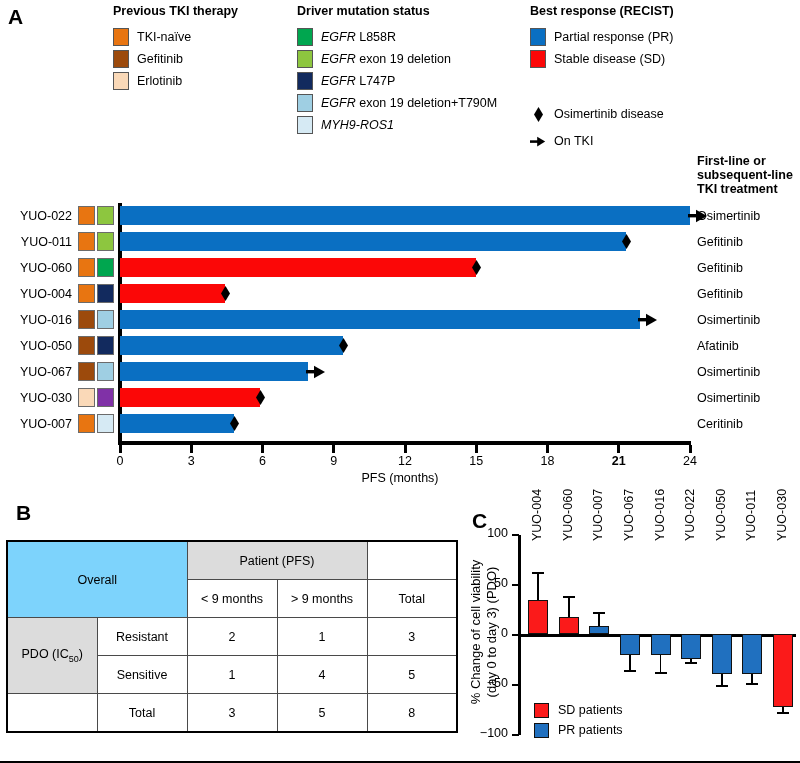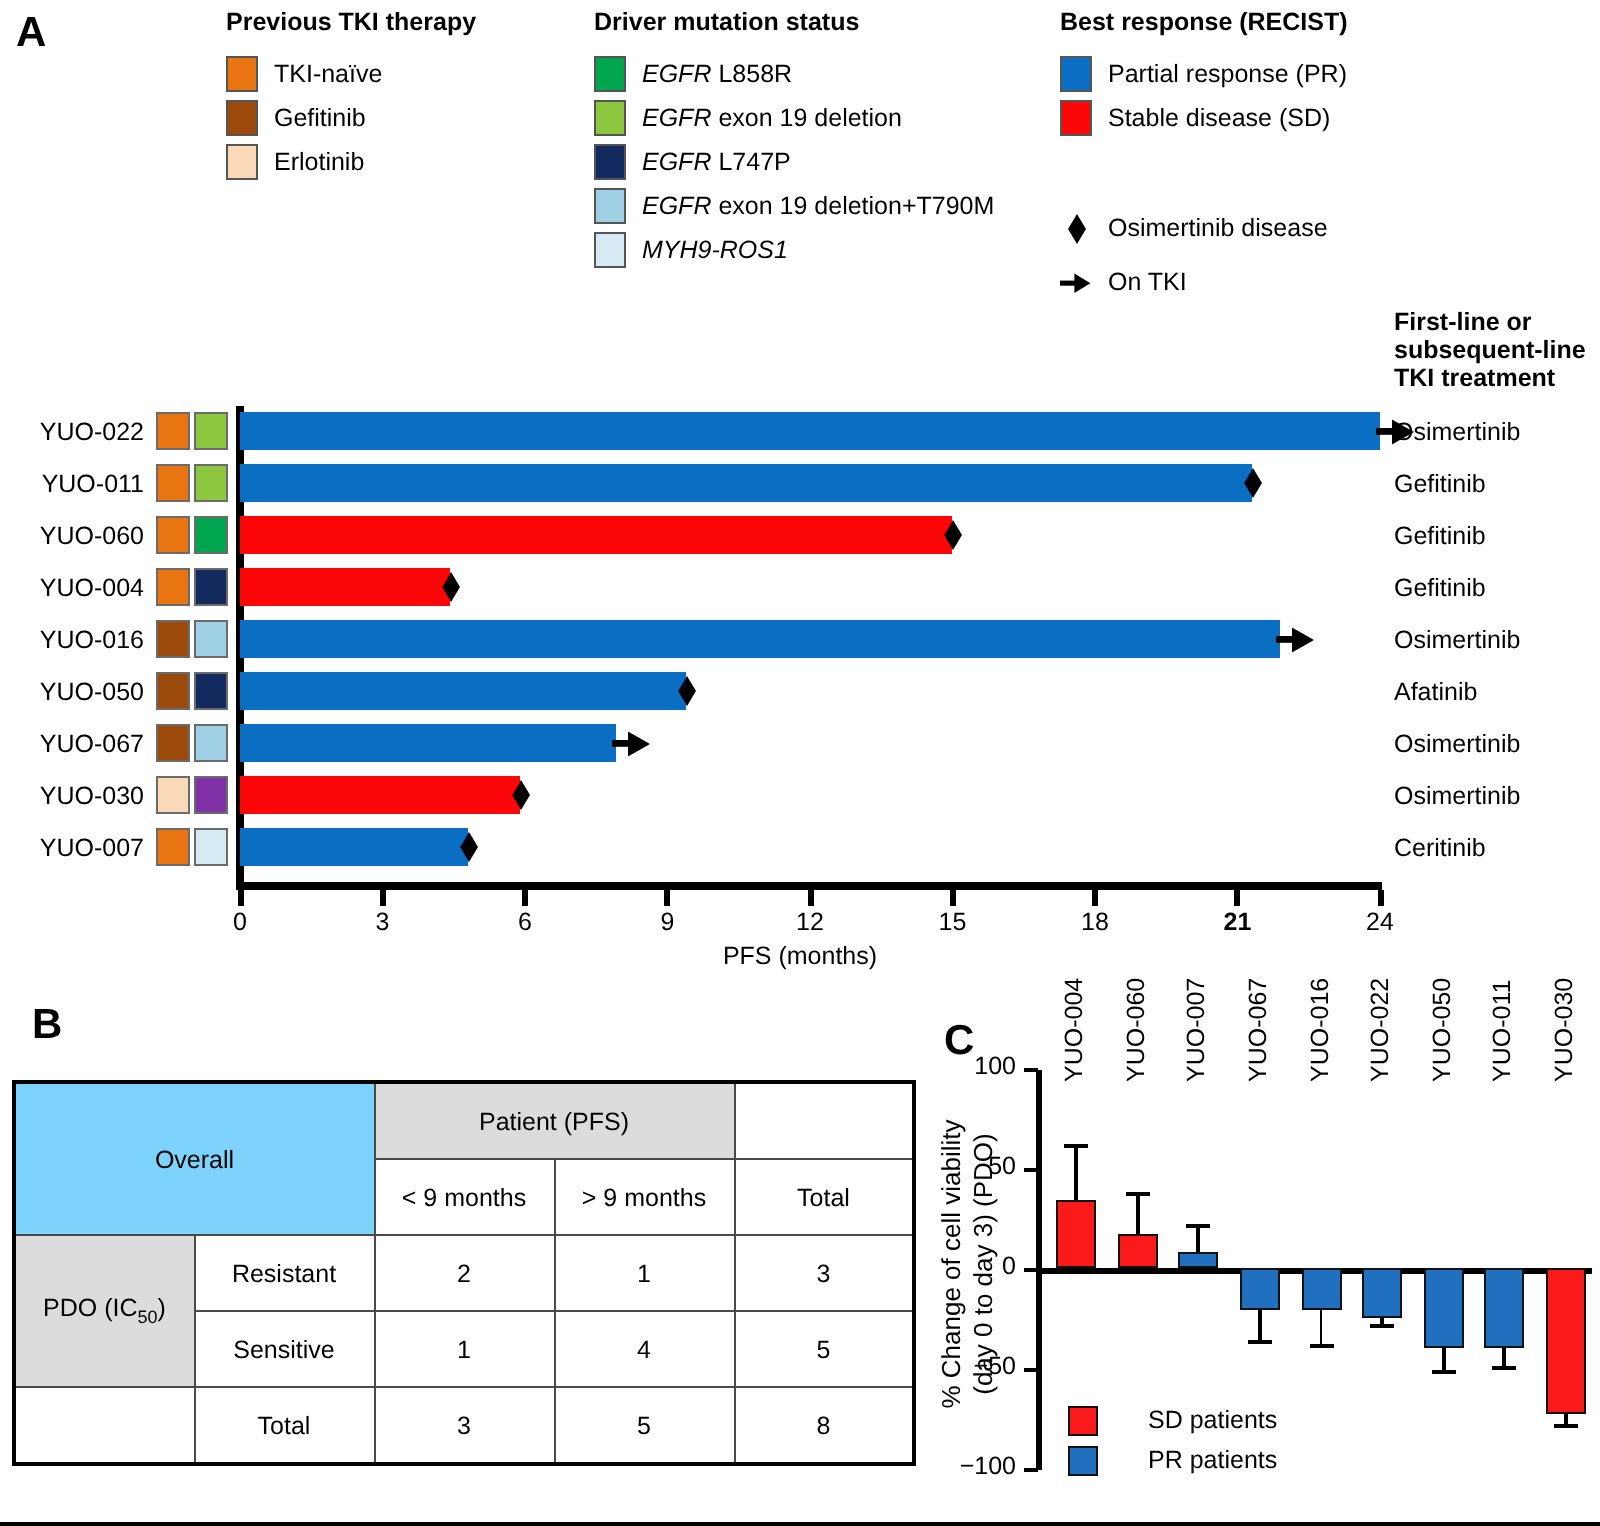--- a/index.html
+++ b/index.html
@@ -52,21 +52,21 @@
   .c-bar.sd{background:#fb1a1a;}
   .c-bar.pr{background:#2070bf;}
   .c-err{position:absolute;background:#000;width:1.8px;}
   .c-cap{position:absolute;background:#000;height:1.8px;}
   .c-catlabel{position:absolute;font-size:12.5px;white-space:nowrap;
               transform-origin:left bottom;transform:rotate(-90deg);}
   .c-ylab{position:absolute;font-size:13px;white-space:nowrap;text-align:center;
           transform-origin:left top;transform:rotate(-90deg);line-height:16px;}
   .c-legend-row{display:flex;align-items:center;gap:9px;height:20px;}
   .c-legend-sw{width:15px;height:15px;border:1.2px solid #111;box-sizing:border-box;}
-  .c-legend-lab{font-size:12.5px;margin-left:16px;}
+  .c-legend-lab{font-size:12.5px;}
   .bottomrule{position:absolute;left:0;top:761px;width:800px;height:2px;background:#000;}
 </style>
 </head>
 <body>
 
 <div id="panelA">
 
   <div class="abs panel-letter" style="left:8px;top:6px;">A</div>
 
   <div class="abs" style="left:113px;top:4px;">

